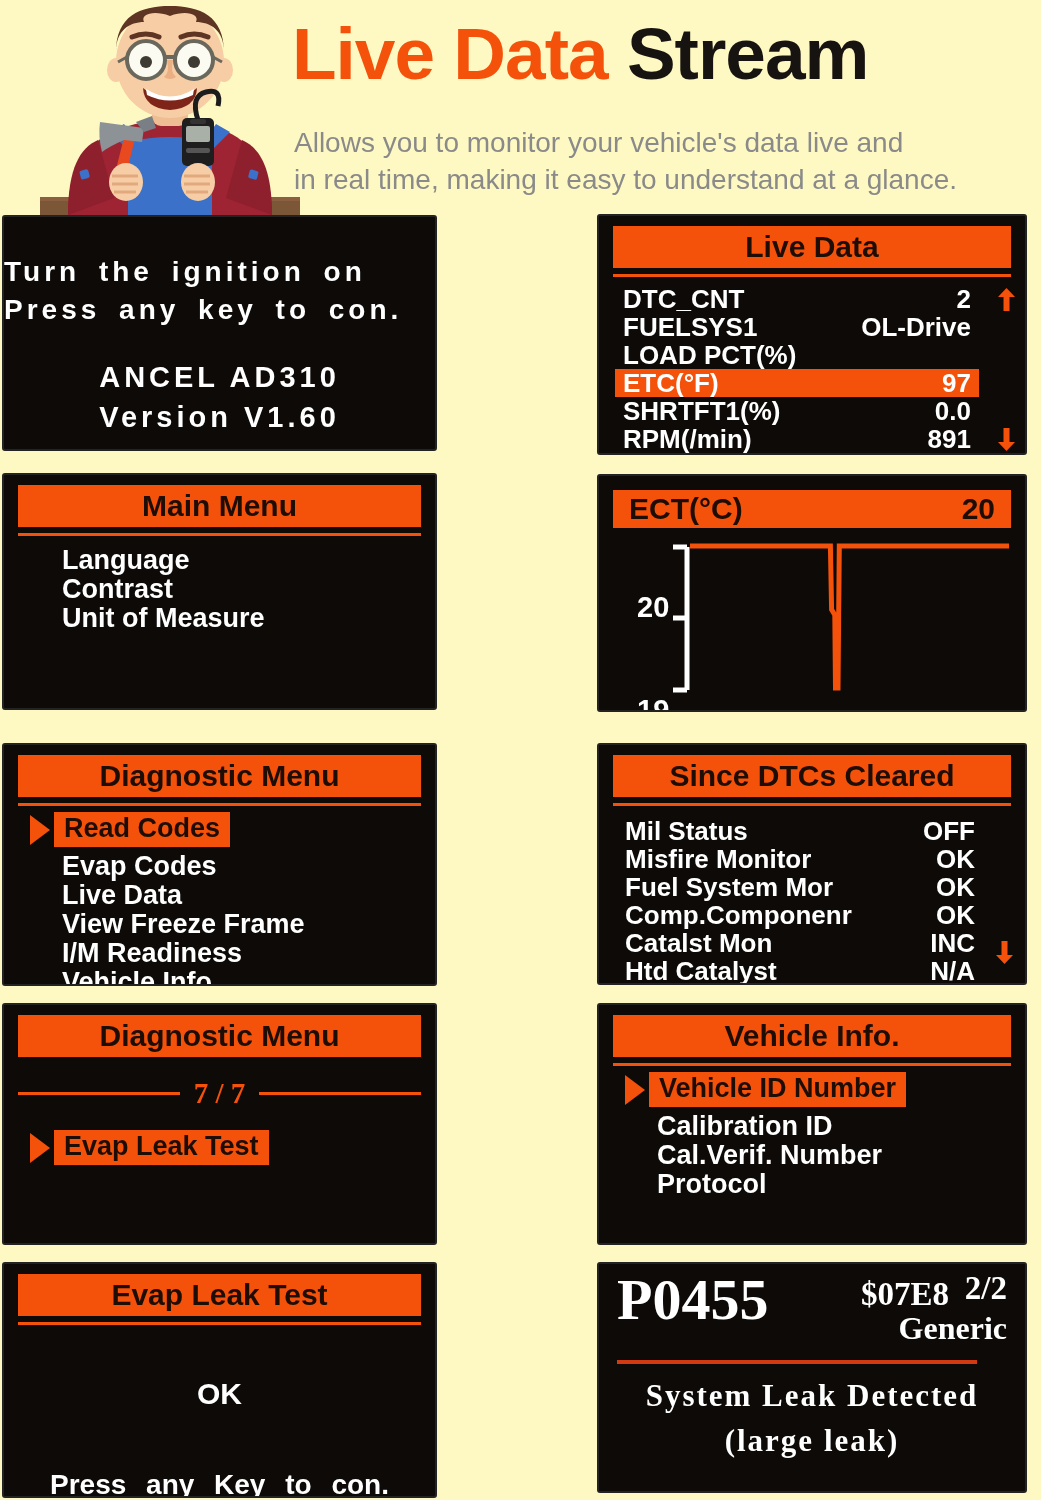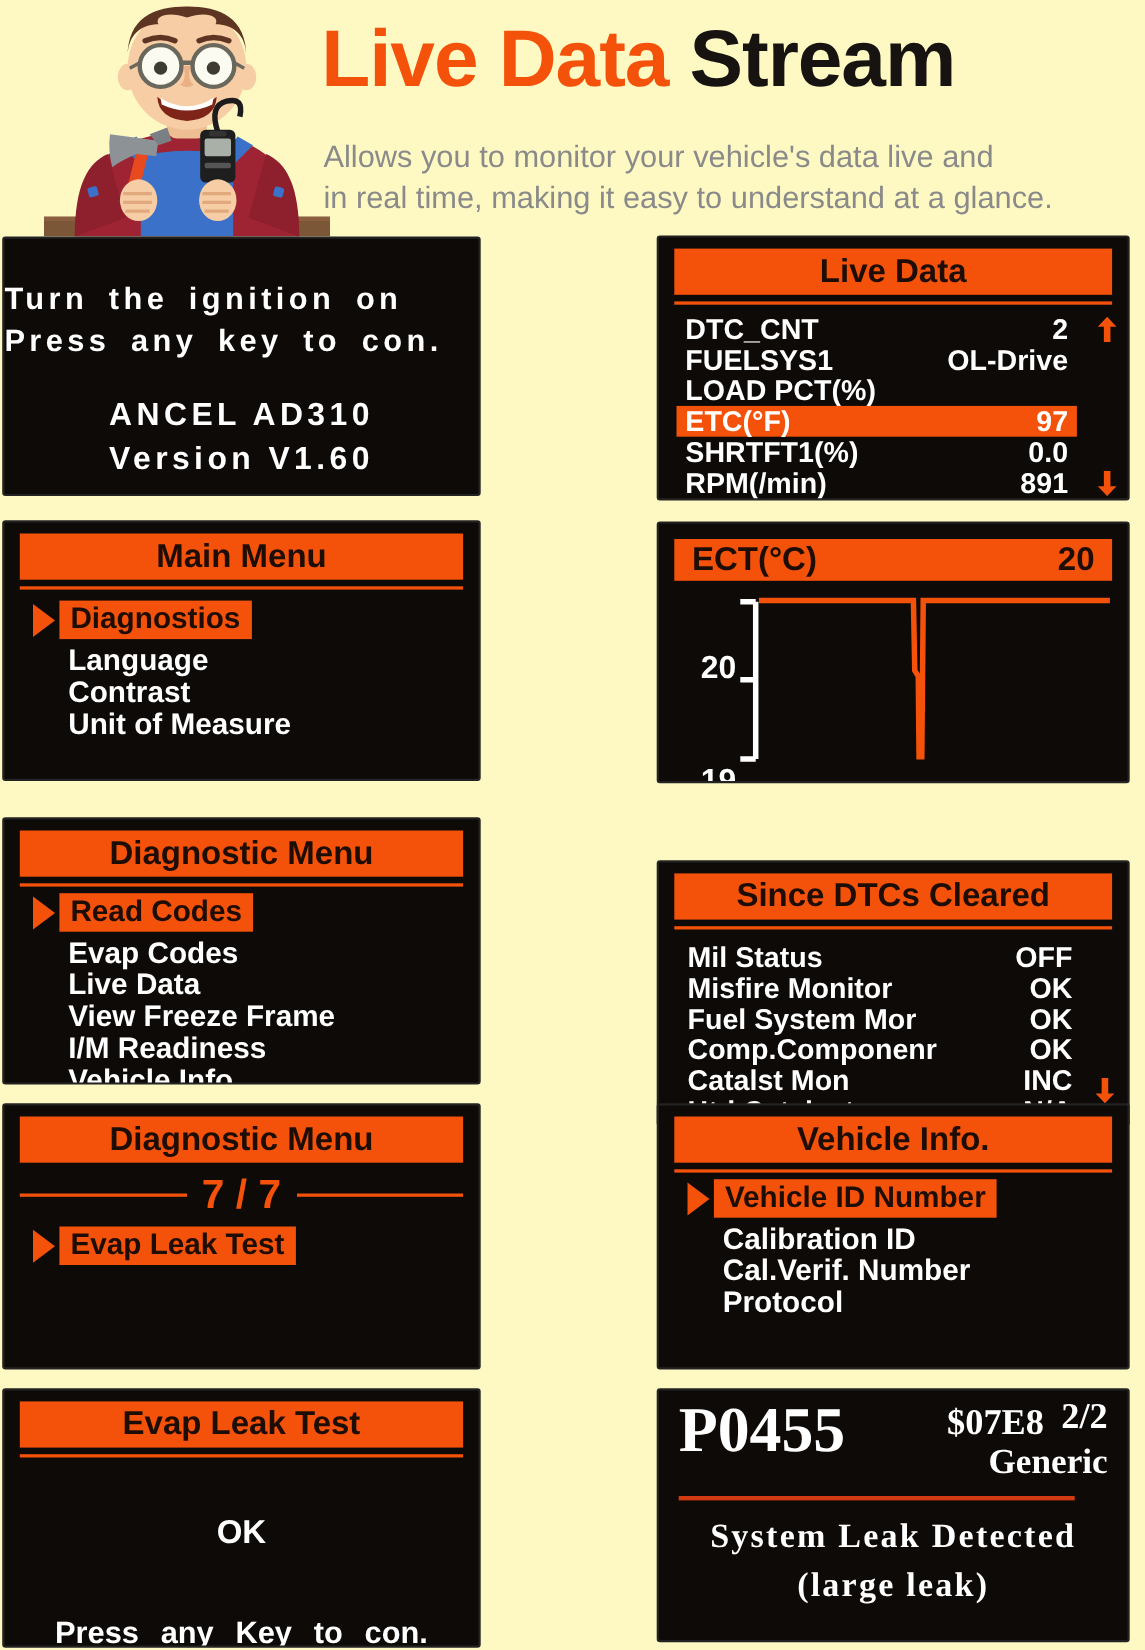--- a/index.html
+++ b/index.html
@@ -57,42 +57,42 @@
 
   
   .sd-rows{margin:10px 10px 0 16px;}
   .sd-row{display:flex;align-items:flex-start;height:28px;font-size:26px;padding:0 40px 0 10px;}
   .sd-row .val{margin-left:auto;}
   .sd-arrow{position:absolute;right:12px;top:196px;}
 
   
   .pageline{display:flex;align-items:center;margin:4px 14px 0;}
   .pageline .seg{flex:1;height:3px;background:var(--orange);}
-  .pageline .num{color:var(--orange);font-size:37px;margin:4px 14px;}
+  .pageline .num{color:var(--orange);font-size:29px;margin:16px 14px;font-family:Liberation Serif, serif;}
 
   
   .ok-text{margin-top:52px;text-align:center;font-size:30px;}
   .press-text{margin-top:58px;text-align:center;font-size:28px;word-spacing:12px;}
 
   
   .dtc-top{position:relative;height:90px;margin:4px 16px 0;}
   .dtc-code{position:absolute;left:2px;top:2px;font-size:58px;line-height:60px;}
   .dtc-module{position:absolute;left:246px;top:8px;font-size:33px;}
   .dtc-page{position:absolute;right:2px;top:2px;font-size:33px;}
   .dtc-type{position:absolute;right:2px;top:42px;font-size:32px;}
   .dtc-rule{height:4px;margin:2px 48px 0 18px;background:var(--divider-red);}
   .dtc-desc{margin-top:9px;text-align:center;font-size:31px;line-height:45px;letter-spacing:2px;}
 
   
   #s-welcome {left:2px;  top:215px; width:435px;height:236px;}
   #s-livedata{left:597px;top:214px; width:430px;height:241px;}
   #s-mainmenu{left:2px;  top:473px; width:435px;height:237px;}
   #s-ect     {left:597px;top:474px; width:430px;height:238px;}
   #s-diag    {left:2px;  top:743px; width:435px;height:243px;}
-  #s-sincedtc{left:597px;top:782px; width:430px;height:242px;}
+  #s-sincedtc{left:597px;top:743px; width:430px;height:242px;}
   #s-diag7   {left:2px;  top:1003px;width:435px;height:242px;}
   #s-vehinfo {left:597px;top:1003px;width:430px;height:242px;}
   #s-evap    {left:2px;  top:1262px;width:435px;height:236px;}
   #s-dtc     {left:597px;top:1262px;width:430px;height:231px;font-family:Liberation Serif, serif;}
 </style>
 </head>
 <body>
 
 <div class="page">
 
@@ -209,24 +209,20 @@
             </svg>
           </div>
       </div>
     </div>
   </div>
 
   <div class="screen" id="s-mainmenu">
     <div class="bar">Main Menu</div>
     <div class="rule"></div>
     <div class="menu-list">
-      <div class="menu-item sel">
-        <span class="cursor"></span>
-        <span class="hl">Diagnostios</span>
-      </div>
       <div class="menu-item">Language</div>
       <div class="menu-item">Contrast</div>
       <div class="menu-item">Unit of Measure</div>
     </div>
   </div>
 
   <div class="screen" id="s-ect">
     <div class="bar space">
       <span>ECT(°C)</span>
       <span>20</span>

